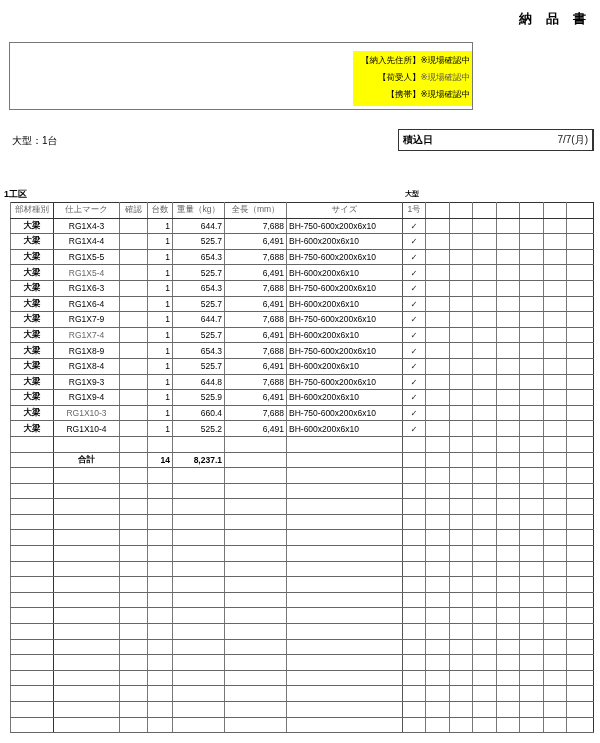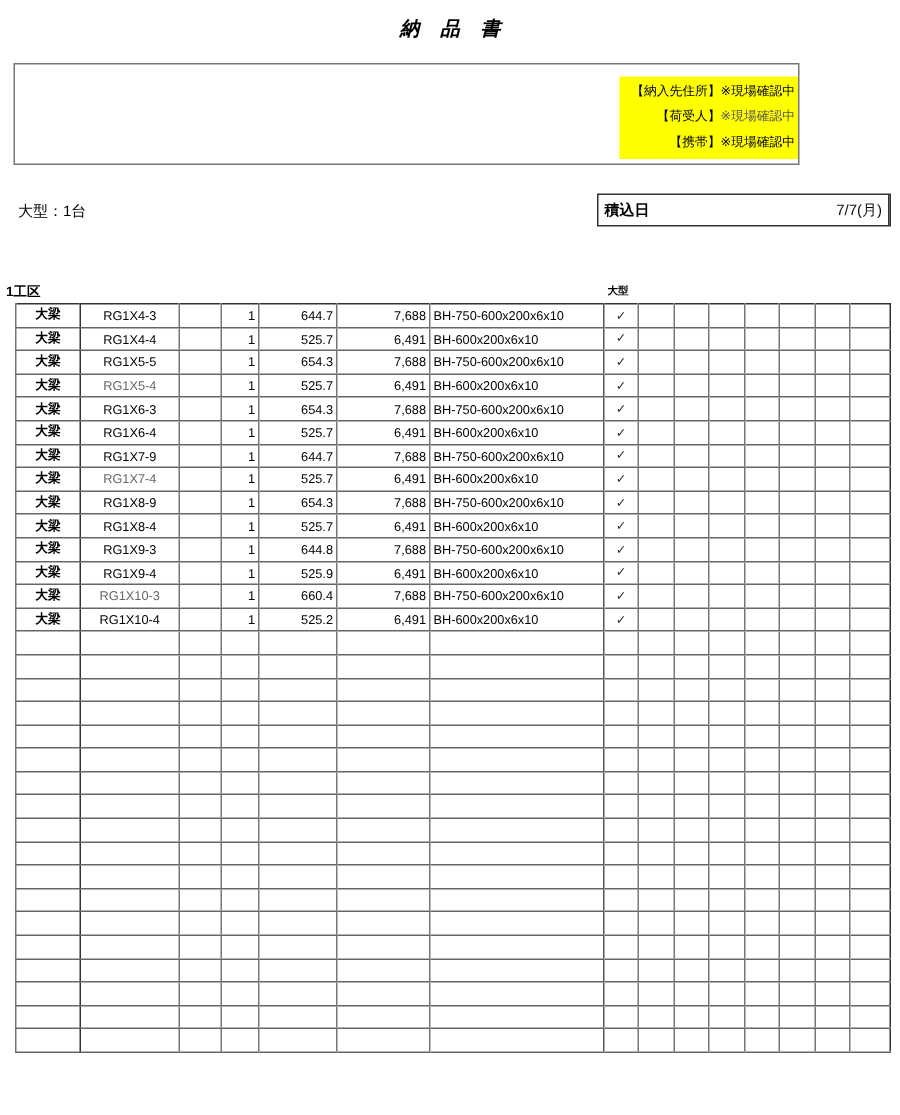--- a/index.html
+++ b/index.html
@@ -1,19 +1,19 @@
 <!DOCTYPE html>
 <html><head>
 <meta charset="utf-8">
 <style>
   * { box-sizing: border-box; margin: 0; padding: 0; }
   html, body { width: 600px; height: 743px; background: #fff; overflow: hidden; }
   body { position: relative; font-family: "Liberation Sans", "DejaVu Sans", sans-serif; color: #000; }
-  .title { position: absolute; top: 10px; left: 0; width: 600px; text-align: center; font-size: 13px; font-weight: bold; letter-spacing: 14px; padding-left: 14px; font-style: italic; }
-  .addr-box { position: absolute; left: 9px; top: 42px; width: 524px; height: 68px; border: 1px solid #777; }
+  .title { position: absolute; top: 10px; left: 0; width: 600px; text-align: right; font-size: 13px; font-weight: bold; letter-spacing: 14px; padding-left: 14px; }
+  .addr-box { position: absolute; left: 9px; top: 42px; width: 464px; height: 68px; border: 1px solid #777; }
   .addr-hl { position: absolute; right: 0; top: 8px; width: 119px; height: 55px; background: #ffff00; }
   .addr-line { position: absolute; right: 2px; font-size: 8.5px; white-space: nowrap; }
   .addr-line .k { color: #000; }
   .addr-line .v { color: #555; }
   .addr-line.l1 { top: 12px; } .addr-line.l2 { top: 29px; } .addr-line.l3 { top: 46px; }
   .truck { position: absolute; left: 12px; top: 134px; font-size: 10px; font-weight: normal; }
   .dates { position: absolute; left: 398px; top: 129px; width: 196px; height: 22px; border: 1.5px solid #333; display: flex; }
   .dates .cell { flex: 1; display: flex; align-items: center; justify-content: space-between; padding: 0 4px 0 4px; font-size: 10px; }
   .dates .cell:first-child { border-right: 1.5px solid #333; }
   .dates .lbl { font-weight: bold; font-family: Liberation Mono, monospace; }
@@ -75,20 +75,37 @@
       <col style="width:23px">
     <col style="width:24px">
       <col style="width:23px">
       <col style="width:24px">
       <col style="width:23px">
     <col style="width:24px">
       <col style="width:23px">
       <col style="width:27px">
   </colgroup>
   <tbody id="tbody">
+      <tr class="hdr">
+        <td class="c0">部材種別</td>
+        <td class="c1">仕上マーク</td>
+        <td class="c2">確認</td>
+        <td class="c3">台数</td>
+        <td class="c4">重量（kg）</td>
+        <td class="c5">全長（mm）</td>
+        <td class="c6">サイズ</td>
+        <td class="c7 thick-l">1号</td>
+        <td class="c8"></td>
+        <td class="c9"></td>
+        <td class="c10"></td>
+        <td class="c11"></td>
+        <td class="c12"></td>
+        <td class="c13"></td>
+        <td class="c14"></td>
+      </tr>
       <tr>
         <td class="c0 center kind">大梁</td>
         <td class="c1 center">RG1X4-3</td>
         <td class="c2 center"></td>
         <td class="c3 right">1</td>
         <td class="c4 right">644.7</td>
         <td class="c5 right">7,688</td>
         <td class="c6">BH-750-600x200x6x10</td>
         <td class="c7 check thick-l">✓</td>
         <td class="c8"></td>
@@ -319,20 +336,37 @@
         <td class="c12"></td>
         <td class="c13"></td>
         <td class="c14"></td>
       </tr>
       <tr>
         <td class="c0"></td>
         <td class="c1"></td>
         <td class="c2"></td>
         <td class="c3"></td>
         <td class="c4"></td>
+        <td class="c5"></td>
+        <td class="c6"></td>
+        <td class="c7 thick-l"></td>
+        <td class="c8"></td>
+        <td class="c9"></td>
+        <td class="c10"></td>
+        <td class="c11"></td>
+        <td class="c12"></td>
+        <td class="c13"></td>
+        <td class="c14"></td>
+      </tr>
+      <tr>
+        <td class="c0"></td>
+        <td class="c1 center bold">合計</td>
+        <td class="c2"></td>
+        <td class="c3 right bold">14</td>
+        <td class="c4 right bold">8,237.1</td>
         <td class="c5"></td>
         <td class="c6"></td>
         <td class="c7 thick-l"></td>
         <td class="c8"></td>
         <td class="c9"></td>
         <td class="c10"></td>
         <td class="c11"></td>
         <td class="c12"></td>
         <td class="c13"></td>
         <td class="c14"></td>

